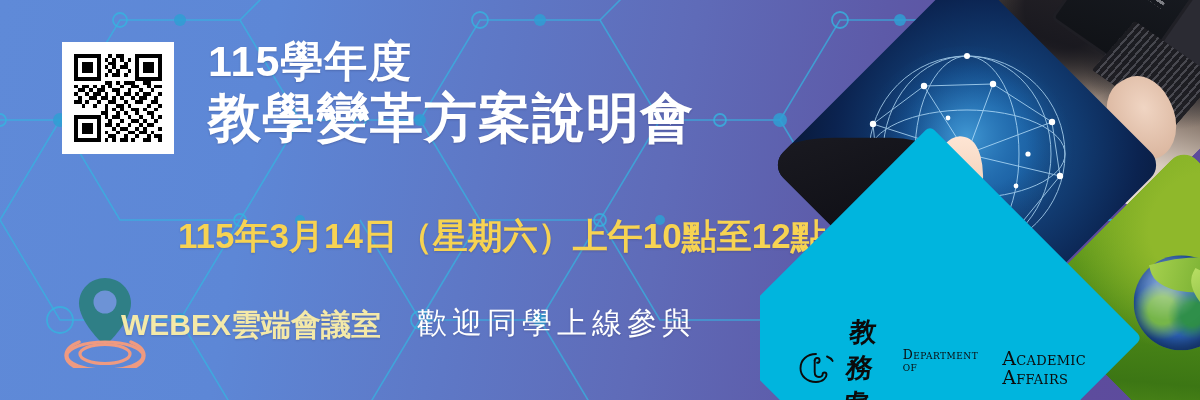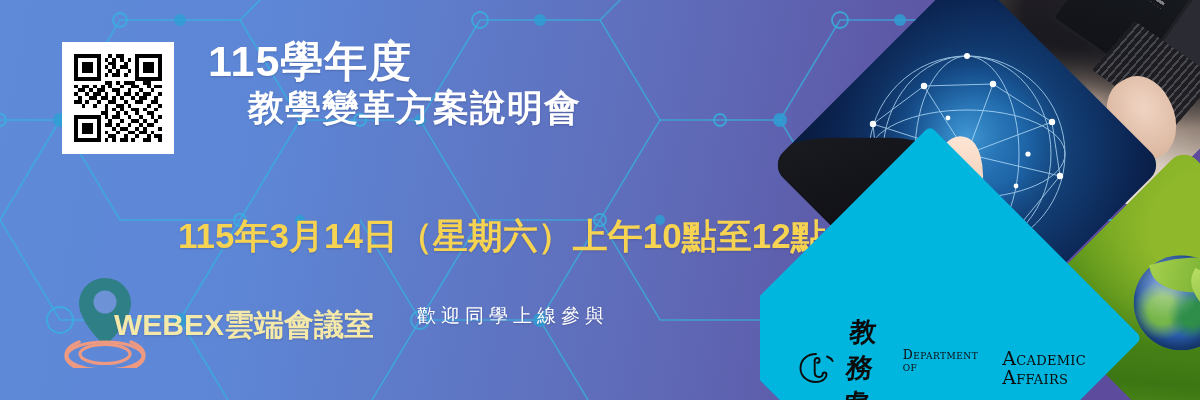--- a/index.html
+++ b/index.html
@@ -26,38 +26,38 @@
   }
   #qr svg{display:block;}
 
   
   #title{
     position:absolute;left:208px;top:36px;width:560px;
     color:#ffffff;font-weight:bold;letter-spacing:1px;
     line-height:1.18;text-shadow:0 1px 2px rgba(30,30,70,.25);
   }
   #title .l1{font-size:43px;display:block;}
-  #title .l2{font-size:36px;display:block;margin-left:40px;}
+  #title .l2{font-size:53px;display:block;}
 
   #datetime{
     position:absolute;left:133px;top:213px;
     font-size:35px;font-weight:bold;color:#f7d352;
     letter-spacing:0px;white-space:nowrap;
     text-shadow:0 1px 2px rgba(40,40,80,.22);
     margin-left:45px;
   }
 
   #venue{
-    position:absolute;left:114px;top:305px;
+    position:absolute;left:121px;top:305px;
     font-size:30px;font-weight:bold;color:#f4e9a8;
     white-space:nowrap;text-shadow:0 1px 2px rgba(40,40,80,.22);
   }
   #welcome{
     position:absolute;left:417px;top:303px;
-    font-size:19px;color:#ffffff;font-weight:400;
+    font-size:30px;color:#ffffff;font-weight:400;
     letter-spacing:5px;white-space:nowrap;
     font-family:"DejaVu Serif","Liberation Serif",serif;
     text-shadow:0 1px 2px rgba(40,40,80,.25);
   }
 
   
   #pin{position:absolute;left:52px;top:272px;width:106px;height:96px;}
 
   
   #collage{position:absolute;right:0;top:0;width:440px;height:400px;overflow:hidden;}

